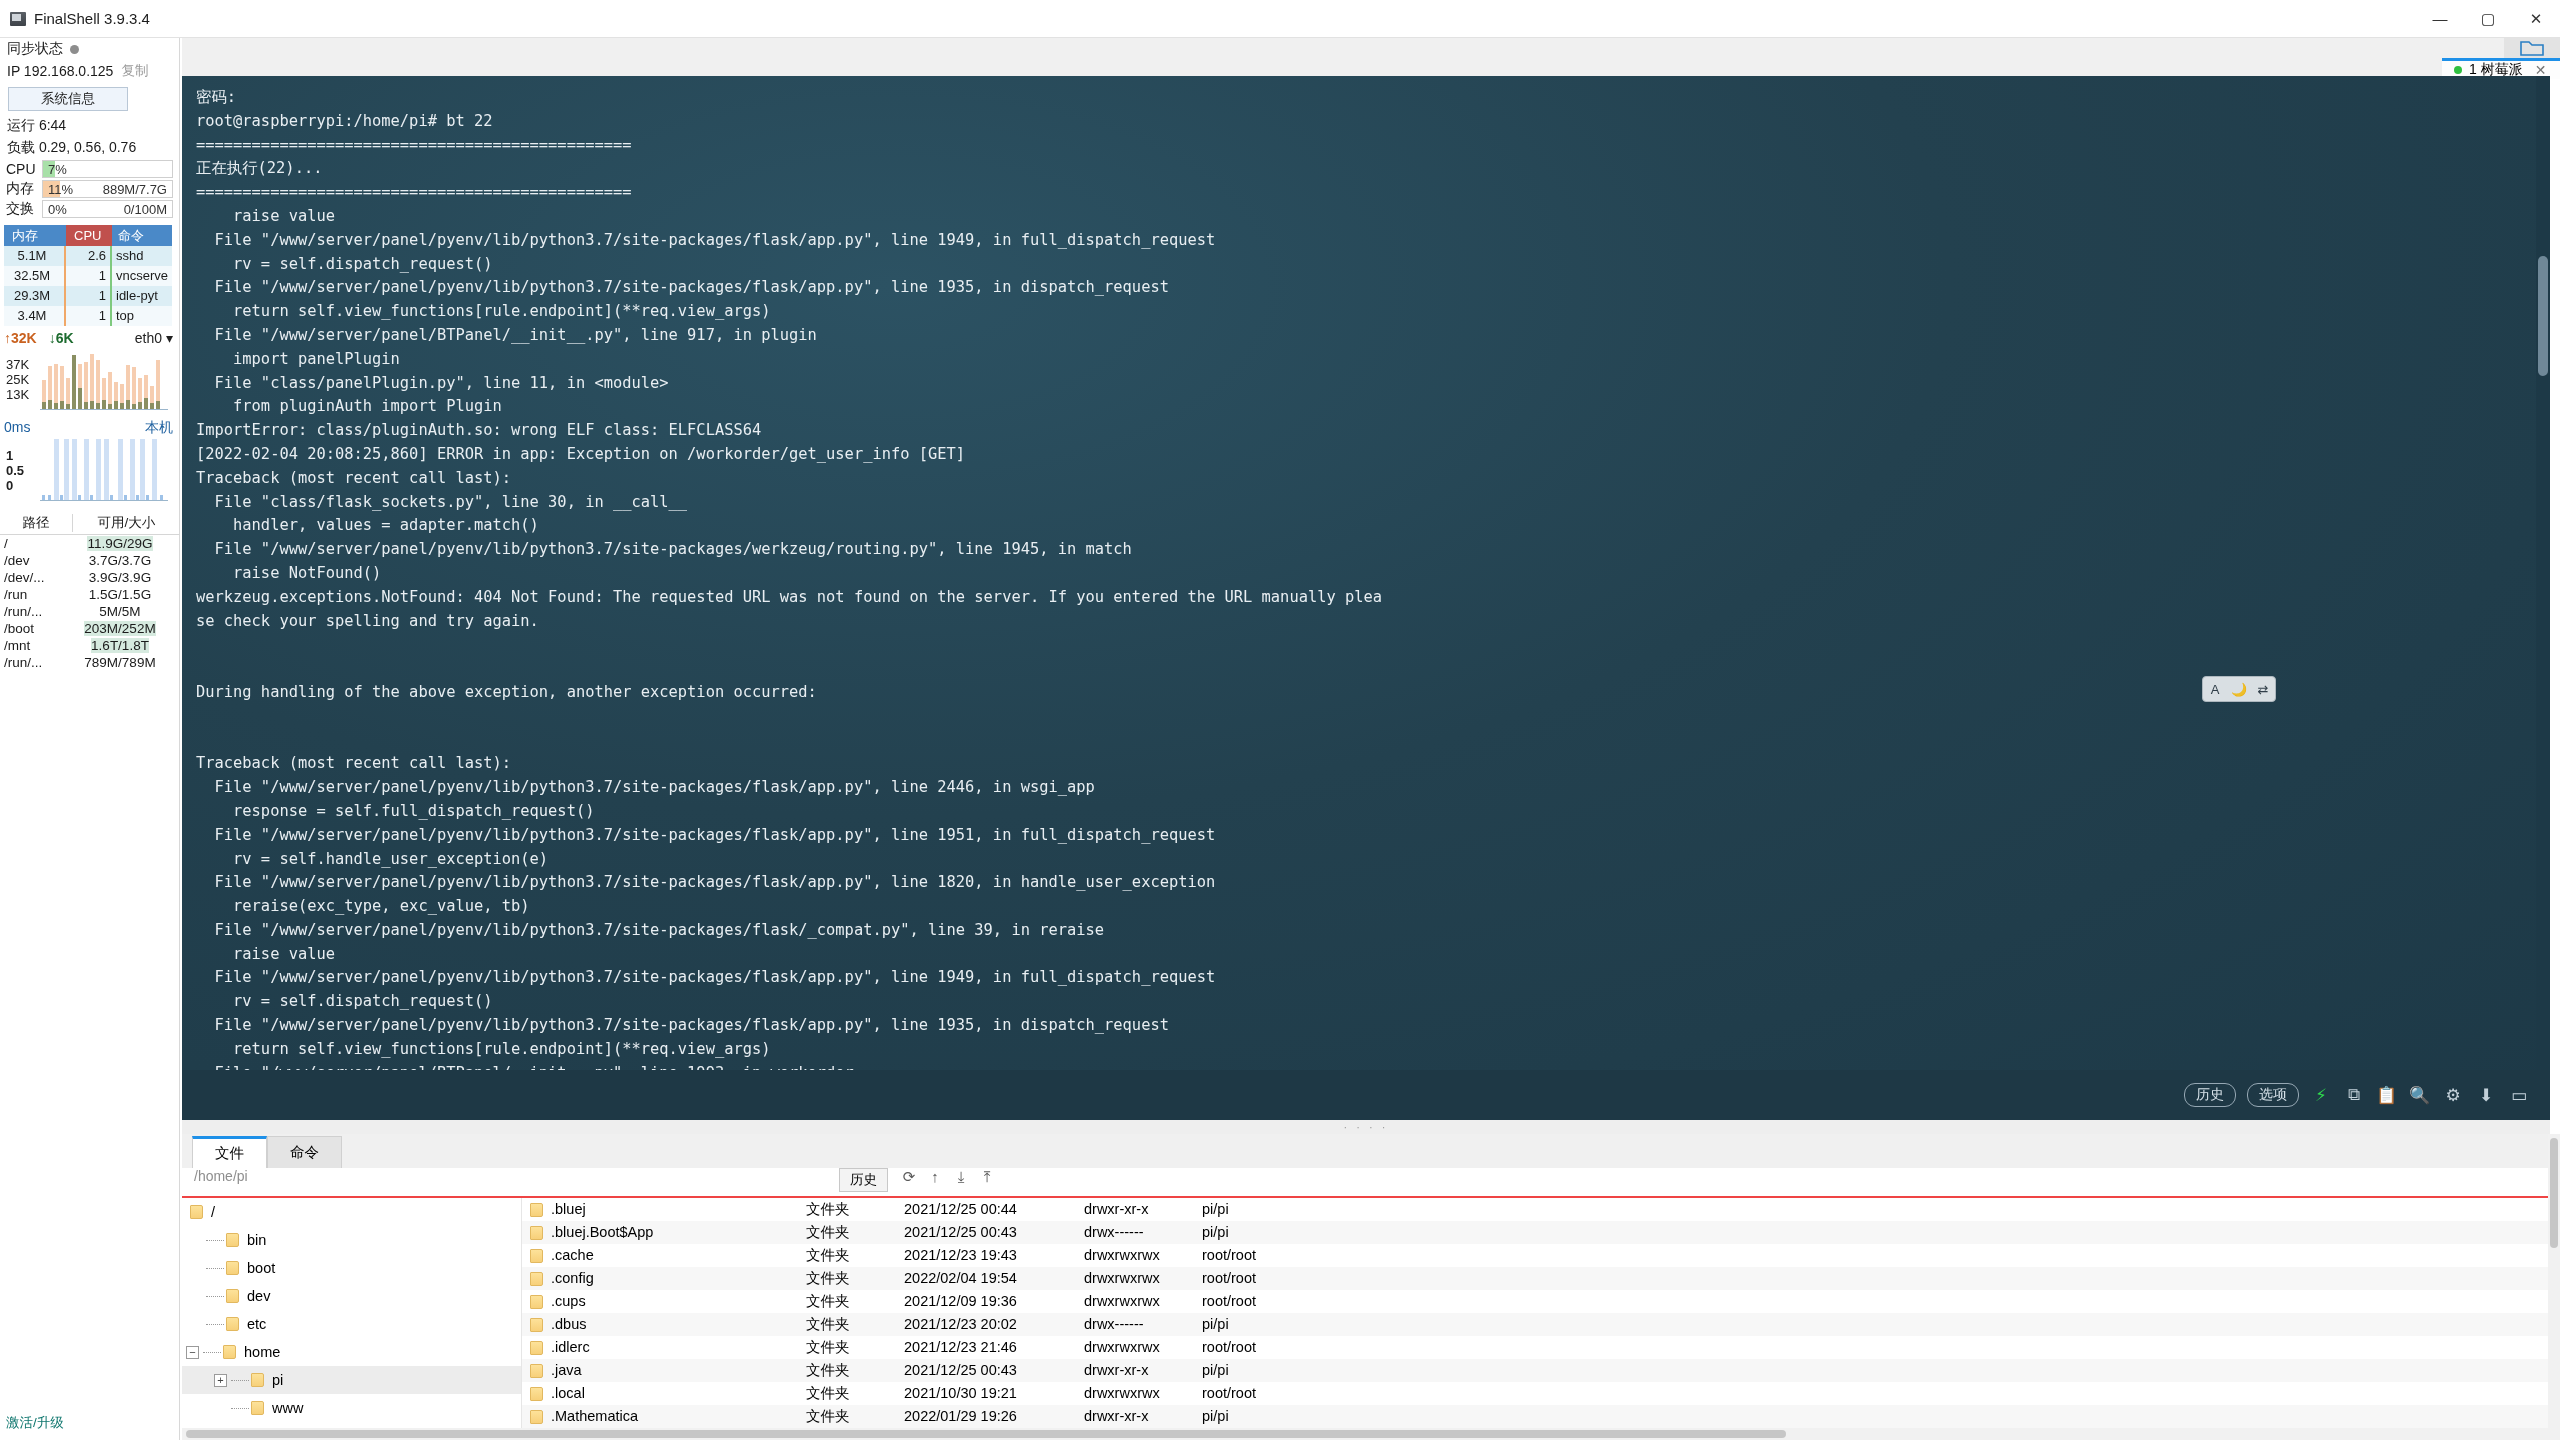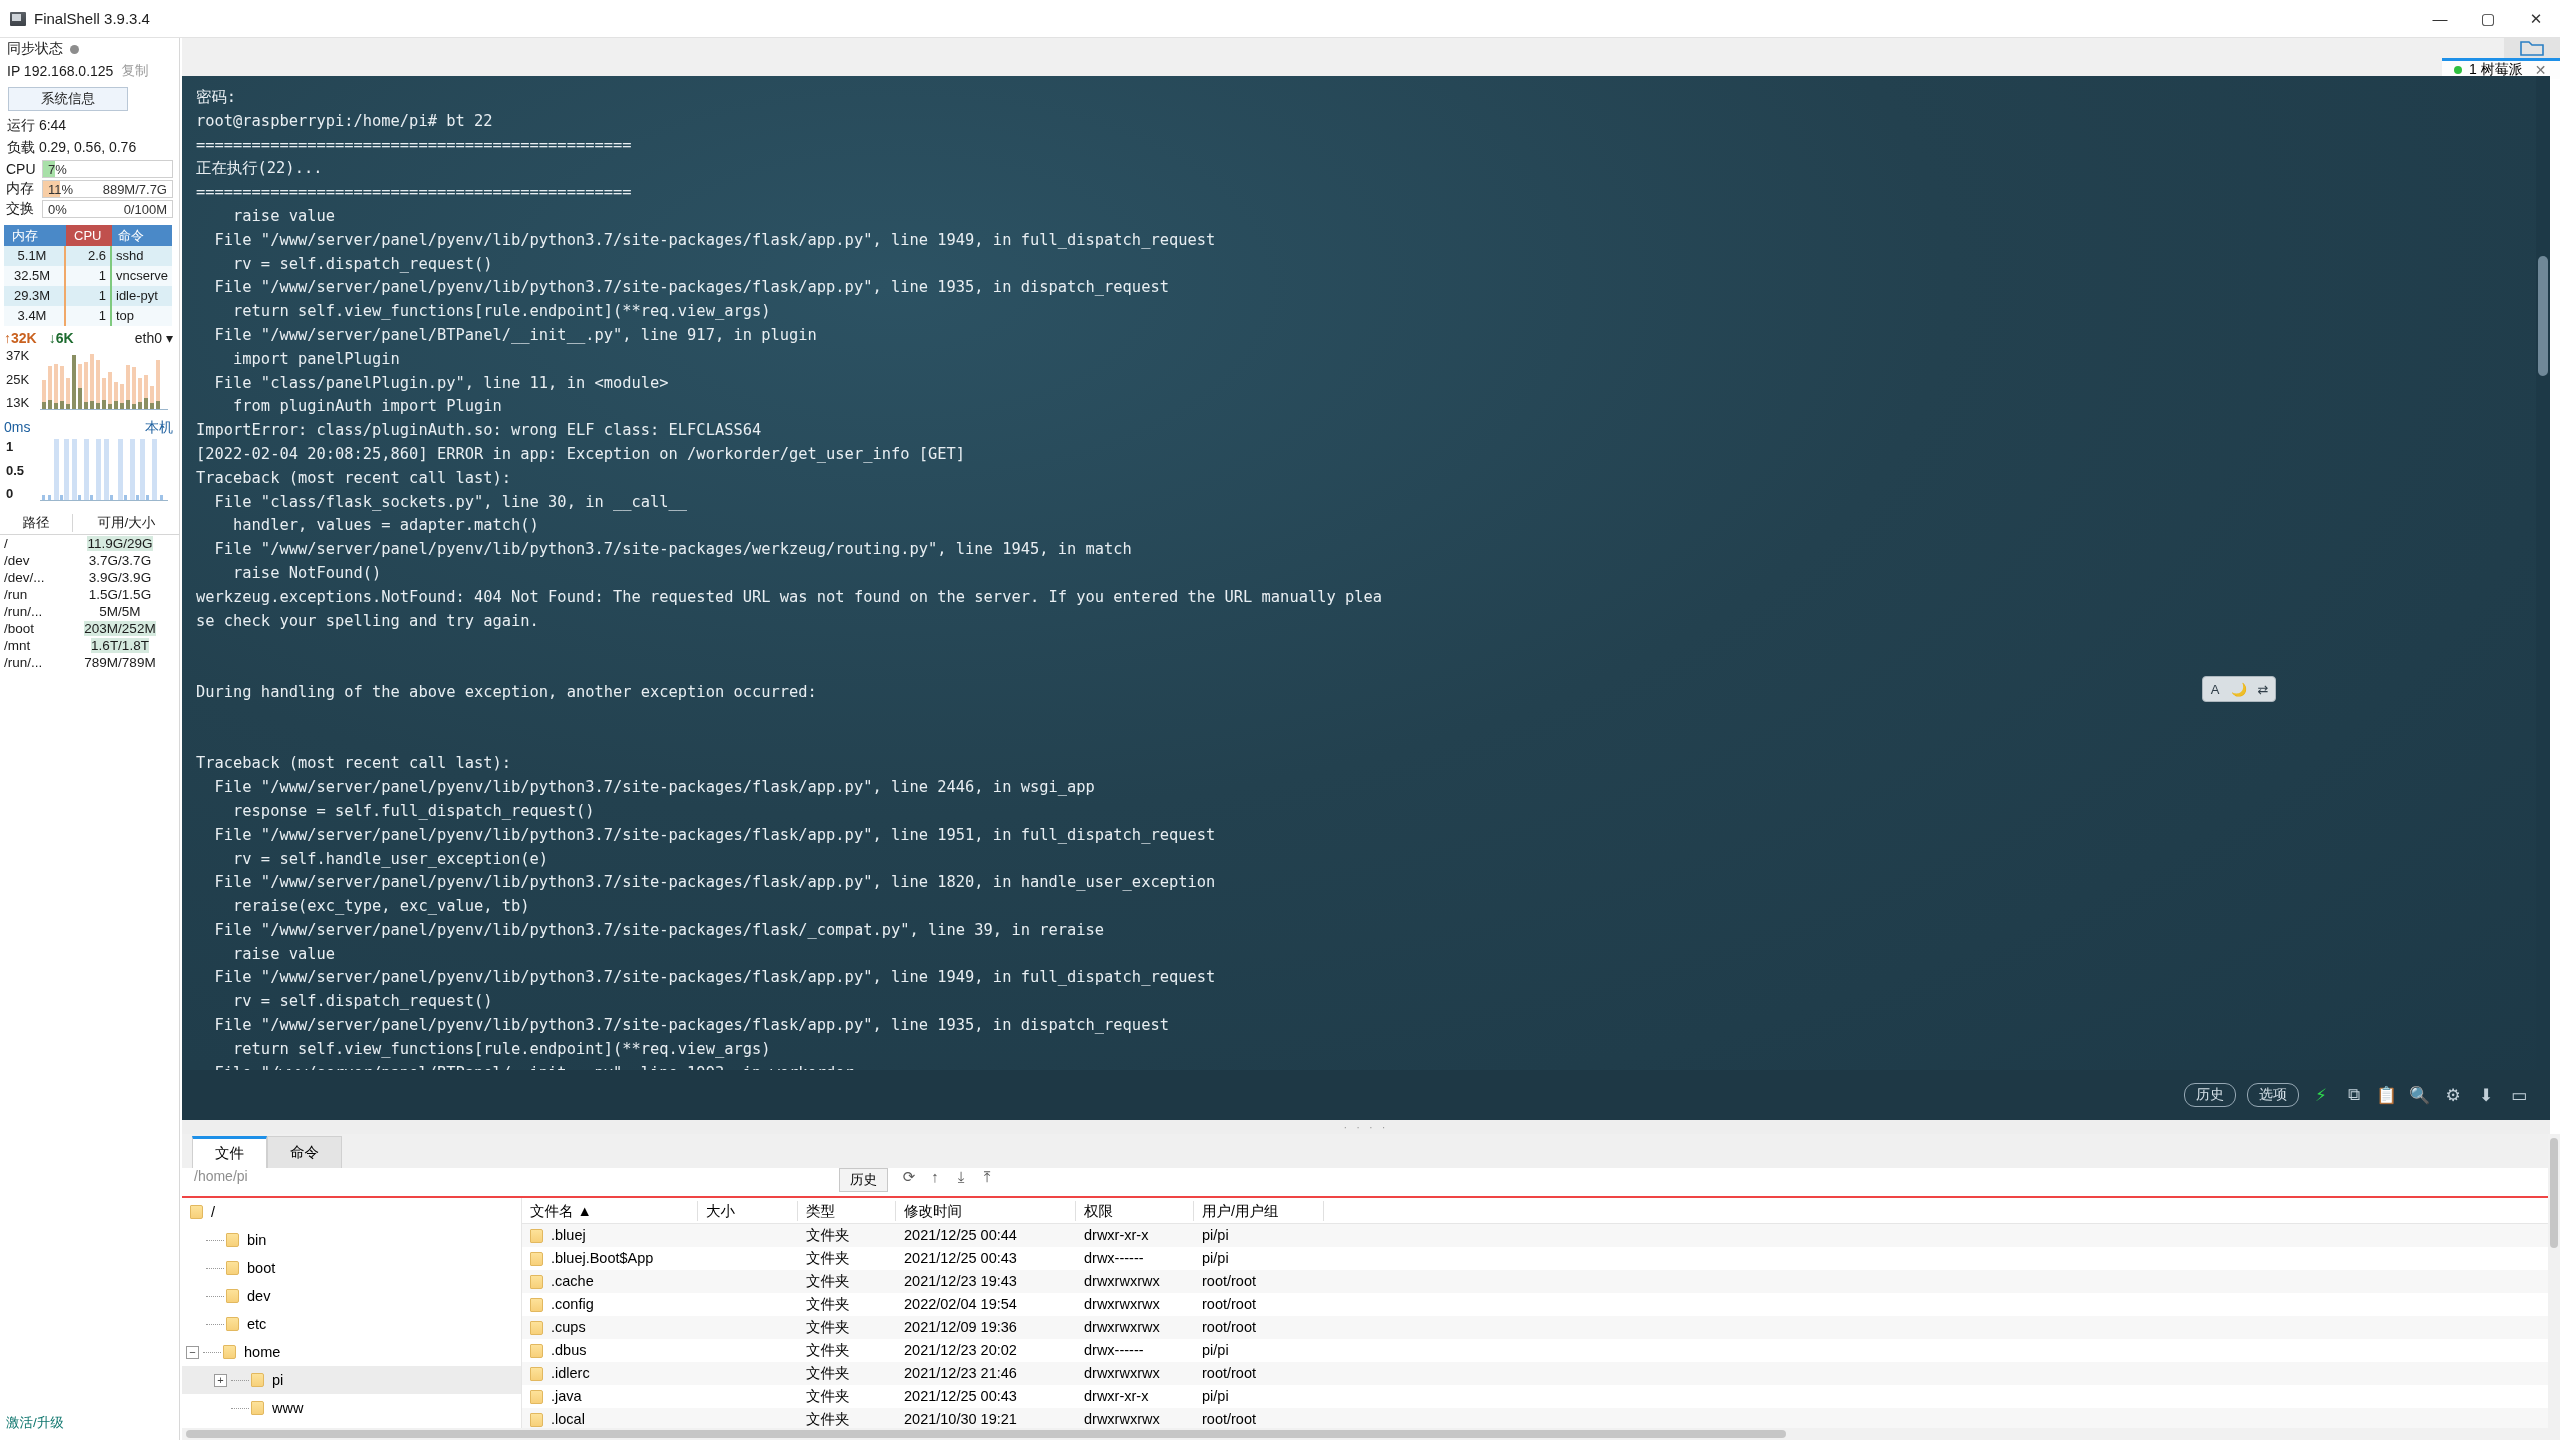--- a/index.html
+++ b/index.html
@@ -73,21 +73,21 @@
   .proc-row .c2 { flex:1; padding-left:4px; overflow:hidden; }
 
   
   .net-head { display:flex; align-items:center; font-size:14px; padding:4px 6px 2px 4px; }
   .net-up { color:#c9611f; font-weight:600; }
   .net-down { color:#1d6b2f; font-weight:600; margin-left:12px; }
   .net-iface { margin-left:auto; color:#222; }
   .graph-wrap { position:relative; margin:0 6px; }
   .graph-ylabels {
     position:absolute; left:0; top:0; font-size:13px; color:#222;
-    display:flex; flex-direction:column; justify-content:space-between;
+    display:flex; flex-direction:column; justify-content:center;
   }
   .graph-canvas { margin-left:34px; border-bottom:1px solid #9bb6cc; }
   .lat-head { display:flex; font-size:14px; padding:6px 6px 2px 4px; color:#1b5e9e;}
   .lat-head .right { margin-left:auto; color:#1b5e9e;}
 
   
   .disk-table { margin-top:8px; font-size:13.5px; width:180px; }
   .disk-head { display:flex; border-bottom:1px solid #d6d6d6; padding:2px 0; }
   .disk-head .p { width:72px; text-align:center; }
   .disk-head .v { flex:1; text-align:center; border-left:1px solid #d6d6d6; }
@@ -616,28 +616,20 @@
           <span>www</span>
         </div>
         <div class="tnode" style="padding-left:24px">
           <span class="dotline"></span>
           <span class="folder-ico"></span>
           <span>lib</span>
         </div>
       </div>
 
       <div class="flist">
-        <div class="fhead">
-          <div class="col-name"><span>文件名</span>&nbsp;<span>▲</span></div>
-          <div class="col-size">大小</div>
-          <div class="col-type">类型</div>
-          <div class="col-time">修改时间</div>
-          <div class="col-perm">权限</div>
-          <div class="col-user">用户/用户组</div>
-        </div>
 
         <div class="frow">
             <div class="col-name">
               <span class="folder-ico"></span>
               <span>.bluej</span>
             </div>
             <div class="col-size"></div>
             <div class="col-type">文件夹</div>
             <div class="col-time">2021/12/25 00:44</div>
             <div class="col-perm">drwxr-xr-x</div>

